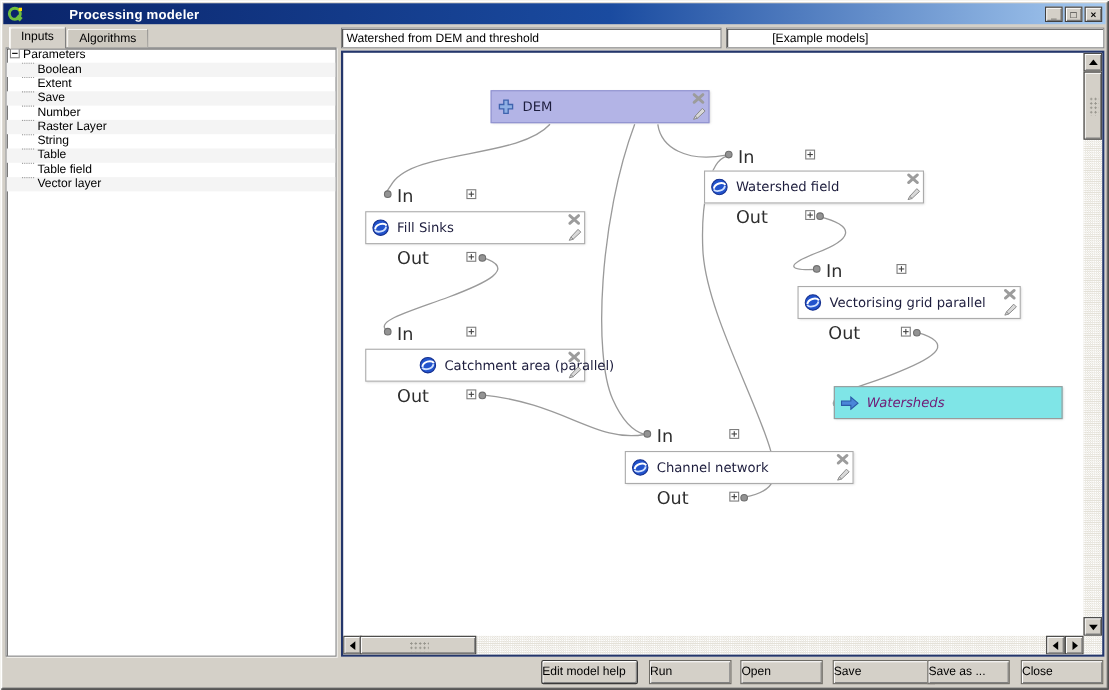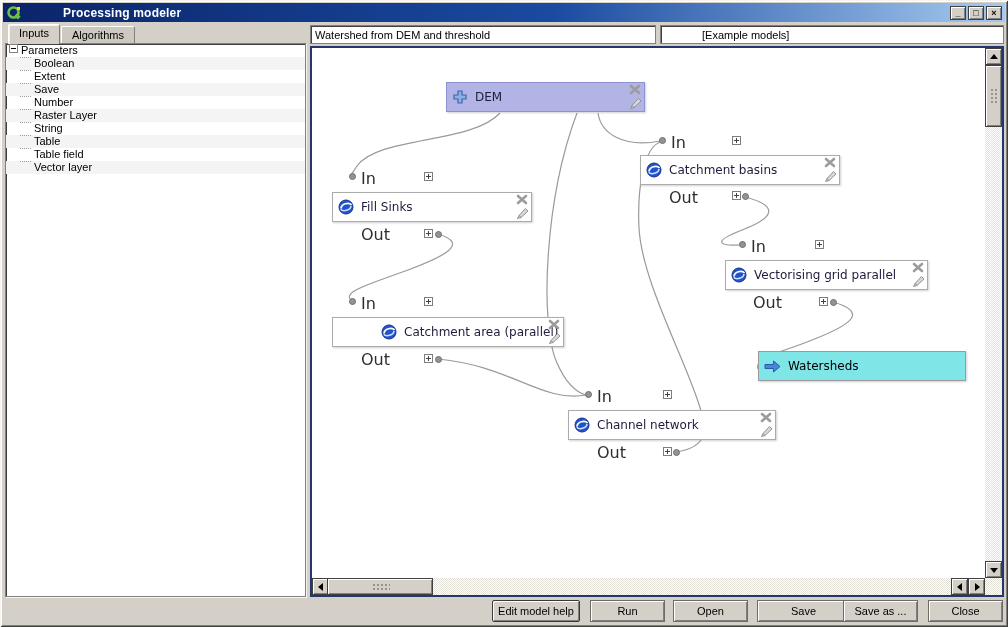--- a/index.html
+++ b/index.html
@@ -66,21 +66,21 @@
   .canvas-inner { position:absolute; inset:0; overflow:hidden; }
   svg.wires { position:absolute; left:0; top:0; pointer-events:none; }
   .node {
     position:absolute; height:30px; background:#fff; border:1px solid #ababab;
     display:flex; align-items:center; padding:0 5px;
     box-shadow:1px 1px 2px rgba(120,120,120,0.35);
   }
   .node .ntitle { font-family:"DejaVu Sans",sans-serif; font-size:12px; color:#1d1d3d; margin-left:7px; white-space:nowrap; }
   .node.input-node { background:#b3b4e6; border-color:#9092cf; }
   .node.output-node { background:#7fe5e7; border-color:#9a9a9a; }
-  .node.output-node .ntitle { color:#000000; }
+  .node.output-node .ntitle { color:#701a75;font-style:italic; }
   .nactions { position:absolute; right:2px; top:0; height:100%; display:flex; flex-direction:column; justify-content:space-between; padding:1px 0; }
   .portlbl { position:absolute; font-family:"DejaVu Sans",sans-serif; font-size:16px; color:#2e2e2e; white-space:nowrap; }
   .dot { position:absolute; width:7px; height:7px; border-radius:50%; background:#939393; border:1px solid #6f6f6f; }
   .plusbox {
     position:absolute; width:9px; height:9px; background:#fff; border:1px solid #7d7d7d;
   }
   .plusbox::before { content:""; position:absolute; left:1px; right:1px; top:3px; border-top:1px solid #444; }
   .plusbox::after  { content:""; position:absolute; top:1px; bottom:1px; left:3px; border-left:1px solid #444; }
   
   .sb-track-pat { background:repeating-conic-gradient(#ffffff 0% 25%, #e4e1d8 0% 50%) 0 0/2px 2px; }
@@ -89,21 +89,21 @@
   .sbbtn, .sbthumb {
     position:absolute; background:#d4d0c8; border:1px solid #404040;
     box-shadow: inset 1px 1px 0 #fff, inset -1px -1px 0 #808080;
   }
   .arr { position:absolute; width:0; height:0; }
   .grips { position:absolute; background-image:radial-gradient(#96948c 35%, transparent 40%); background-size:4px 4px; }
   
   .btn {
     position:absolute; top:600px; height:22px; background:#d4d0c8;
     border:1px solid #6e6c66; box-shadow: inset 1px 1px 0 #fff, inset -1px -1px 0 #808080;
-    font-size:11px; color:#000; text-align:center; line-height:20px;
+    font-size:11px; color:#000; line-height:20px;
   }
   .btn.default { border:1px solid #3a3a3a; border-radius:2px; }
   .icon16 { width:16px; height:16px; flex:0 0 auto; }
 </style>
 </head>
 <body>
 
 <div class="titlebar">
   <svg class="icon16" viewBox="0 0 16 16">
     <circle cx="7.5" cy="7.5" r="5" fill="none" stroke="#6fbf3f" stroke-width="2.6"></circle>
@@ -224,42 +224,42 @@
 
   <div class="dot" style="left:347px; top:89px;"></div>
   <div class="portlbl" style="left:359px; top:85px;">In</div>
   <div class="plusbox" style="left:420px; top:88px;"></div>
   <div class="node" style="left:328px; top:107px; width:200px;">
     <svg class="icon16" viewBox="0 0 16 16">
       <circle cx="8" cy="8" r="7" fill="#2253cc" stroke="#16318f" stroke-width="1"></circle>
       <path d="M3,9.5 C3.5,4.5 11,3 13.5,6" stroke="#fff" stroke-width="1.8" fill="none"></path>
       <path d="M13,7 C12.5,11.5 5,13 2.8,10.2" stroke="#cfe0ff" stroke-width="1.6" fill="none"></path>
     </svg>
-    <span class="ntitle">Catchment basins</span>
+    <span class="ntitle">Watershed field</span>
     <div class="nactions">
       <svg width="12" height="11" viewBox="0 0 12 11">
             <g stroke="#9c9c9c" stroke-width="2.6" stroke-linecap="round">
               <line x1="2" y1="2" x2="10" y2="9"></line>
               <line x1="10" y1="2" x2="2" y2="9"></line>
             </g>
           </svg>
       <svg width="13" height="13" viewBox="0 0 13 13">
             <path d="M1.5,11.5 L3,8.5 L9.5,1.5 L12,4 L5,10.5 Z" fill="#d9d9d9" stroke="#8a8a8a" stroke-width="0.9"></path>
             <line x1="3" y1="8.5" x2="5.2" y2="10.5" stroke="#8a8a8a" stroke-width="0.9"></line>
           </svg>
     </div>
   </div>
   <div class="portlbl" style="left:357px; top:140px;">Out</div>
   <div class="plusbox" style="left:420px; top:143px;"></div>
   <div class="dot" style="left:430px; top:145px;"></div>
 
   <div class="dot" style="left:37px; top:250px;"></div>
   <div class="portlbl" style="left:49px; top:246px;">In</div>
   <div class="plusbox" style="left:112px; top:249px;"></div>
-  <div class="node" style="left:20px; top:269px; width:232px;padding-left:48px;">
+  <div class="node" style="left:20px; top:269px; width:200px;padding-left:48px;">
     <svg class="icon16" viewBox="0 0 16 16">
       <circle cx="8" cy="8" r="7" fill="#2253cc" stroke="#16318f" stroke-width="1"></circle>
       <path d="M3,9.5 C3.5,4.5 11,3 13.5,6" stroke="#fff" stroke-width="1.8" fill="none"></path>
       <path d="M13,7 C12.5,11.5 5,13 2.8,10.2" stroke="#cfe0ff" stroke-width="1.6" fill="none"></path>
     </svg>
     <span class="ntitle">Catchment area (parallel)</span>
     <div class="nactions">
       <svg width="12" height="11" viewBox="0 0 12 11">
             <g stroke="#9c9c9c" stroke-width="2.6" stroke-linecap="round">
               <line x1="2" y1="2" x2="10" y2="9"></line>

